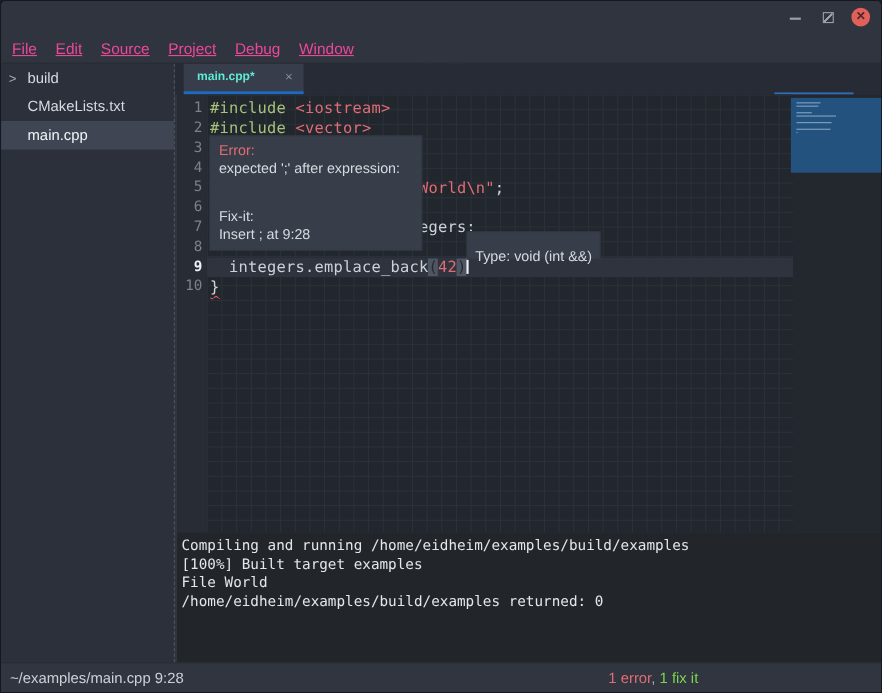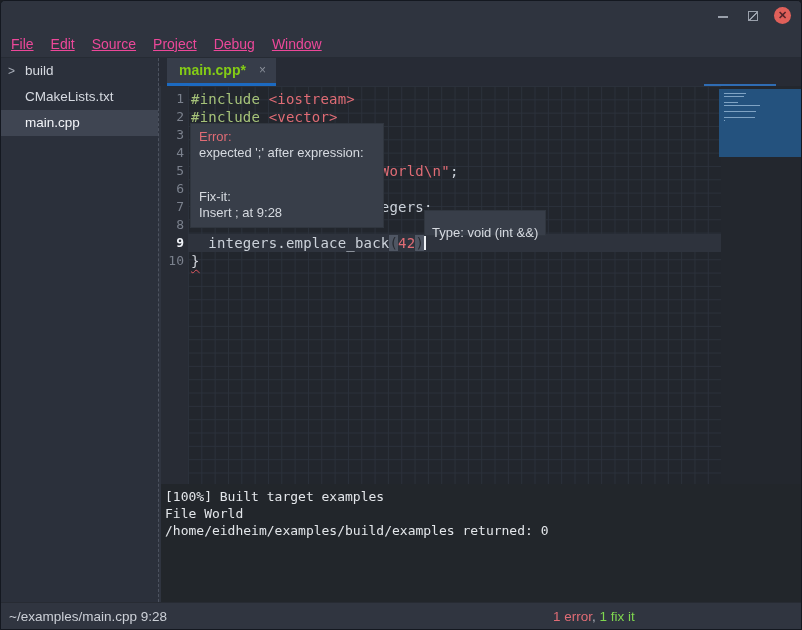--- a/index.html
+++ b/index.html
@@ -36,22 +36,22 @@
   .tree-item { position:relative; height:26px; line-height:26px; color:#d6dae1; font-size:13.5px; }
   .tree-item .label { position:absolute; left:24px; }
   .tree-item .chevron { position:absolute; left:7px; top:0; color:#aab0ba; font-size:12px; }
   .tree-item.selected { background:#3f4552; color:#f2f4f8; }
   .pane-sep-v { position:absolute; left:157px; top:57px; height:544px; width:0;
     border-left:1px dashed #4d5360; z-index:40; }
   
   .main-top { position:absolute; left:158px; top:57px; width:644px; height:28px; background:#272b35; }
   .tab { position:absolute; left:8px; top:0; width:109px; height:28px; background:#373d4a;
     border-bottom:3px solid #1c6ac1; }
-  .tab .tab-label { position:absolute; left:12px; top:0; line-height:25px; color:#84cc16;
-    font-weight:bold; font-size:14px; }
+  .tab .tab-label { position:absolute; left:12px; top:0; line-height:25px; color:#5eead4;
+    font-weight:bold; font-size:11px; }
   .tab .tab-close { position:absolute; right:10px; top:0; line-height:25px; color:#8a909a; font-size:12px; }
   .mini-scroll { position:absolute; left:545px; bottom:0; width:72px; height:2px; background:#2f6cb3; }
   
   .editor { position:absolute; left:160px; top:85px; width:642px; height:398px; background:#23272e; }
   .gutter { position:absolute; left:0; top:0; width:27px; height:398px; background:#282c35; }
   .gutter-inner { padding-top:4px; }
   .gutter .ln { width:23px; height:18px; line-height:18px; text-align:right; color:#7b818d;
     font-family:"DejaVu Sans Mono", monospace; font-size:13px; }
   .gutter .ln.current { color:#eef1f6; font-weight:bold; }
   .gridbg { position:absolute; left:27px; top:0; width:533px; height:398px; background-color:#22262d;
@@ -187,20 +187,21 @@
     <div class="tooltip tt-diag">
       <div class="tt-title">Error:</div>
       <div>expected ';' after expression:</div>
       <div class="tt-fixit-title">Fix-it:</div>
       <div>Insert ; at 9:28</div>
     </div>
     <div class="tooltip tt-type">Type: void (int &amp;&amp;)</div>
   </div>
 
   <div class="terminal">
+      <div class="term-line">Compiling and running /home/eidheim/examples/build/examples</div>
       <div class="term-line">[100%] Built target examples</div>
       <div class="term-line">File World</div>
       <div class="term-line">/home/eidheim/examples/build/examples returned: 0</div>
     </div>
 
   <div class="statusbar">
     <div class="status-left">~/examples/main.cpp 9:28</div>
     <div class="status-right">
       <span class="status-errors">1 error</span><span class="status-sep">, </span><span class="status-fixits">1 fix it</span>
     </div>

